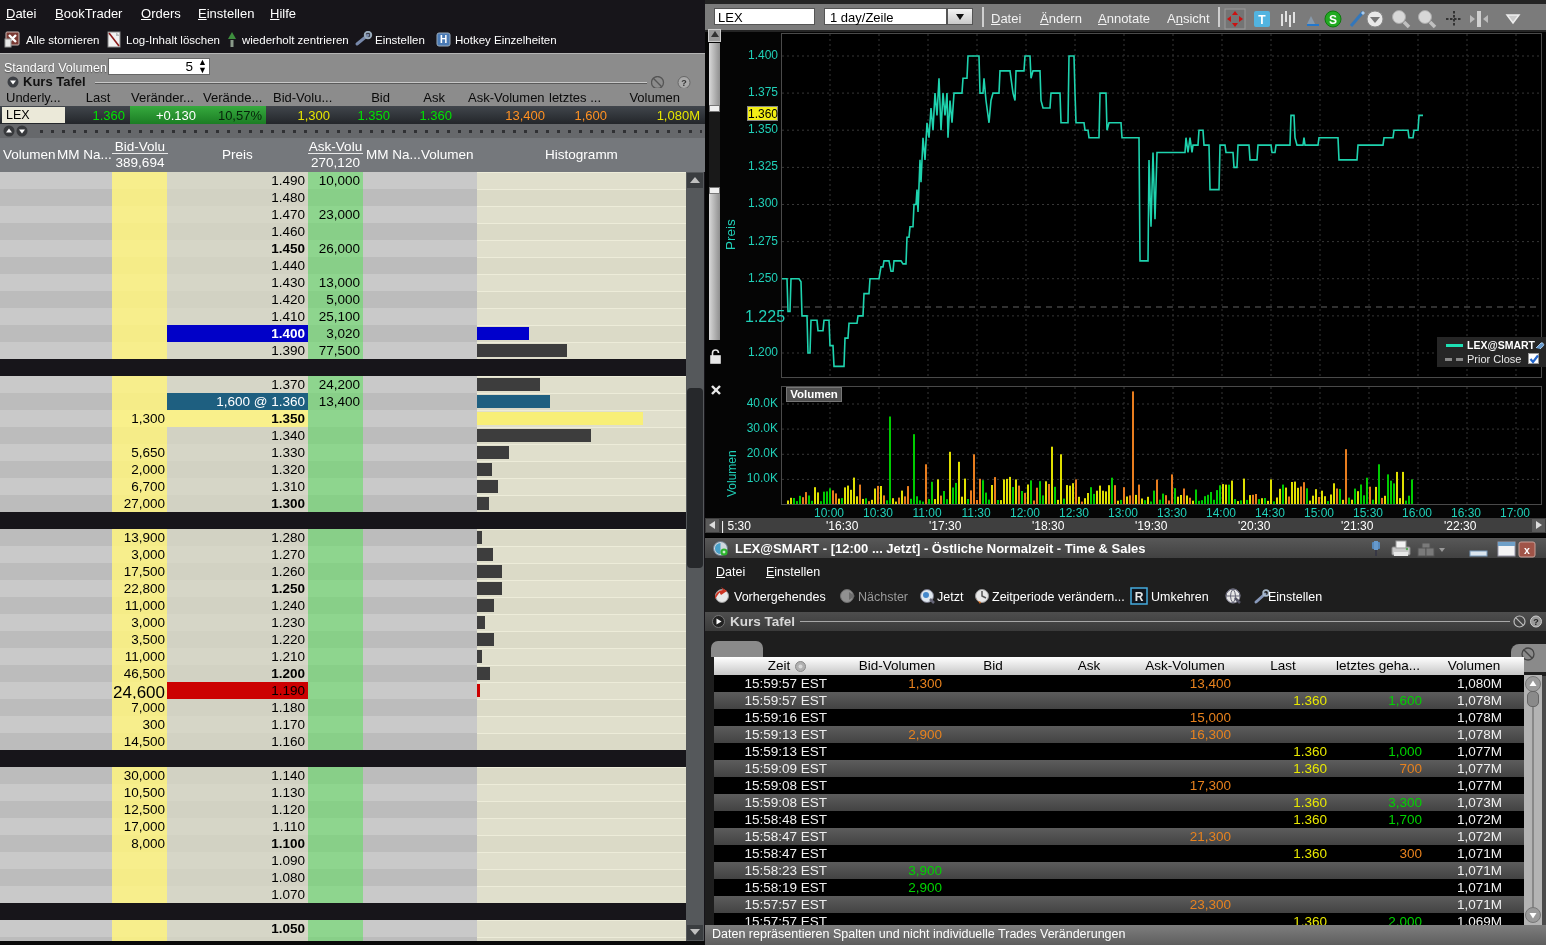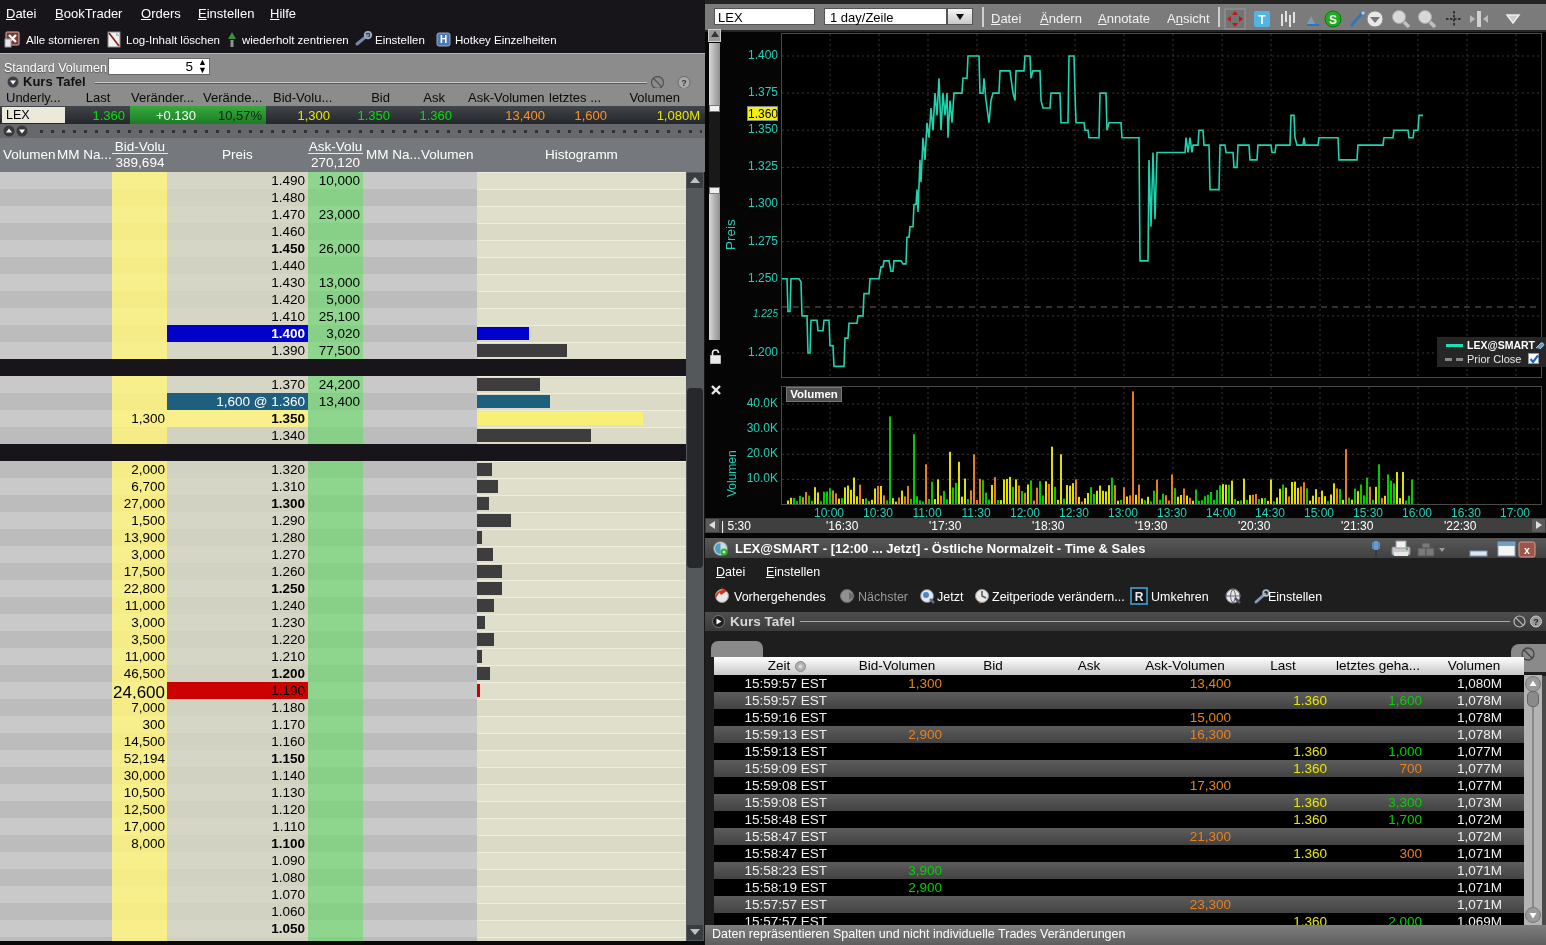--- a/index.html
+++ b/index.html
@@ -247,20 +247,31 @@
       <div class="ab" style="left:0;top:255px;width:686px;height:17px;">
         <div class="ab" style="left:0;top:0;width:112px;height:17px;background:#bcbcbc;"></div>
         <div class="ab" style="left:112px;top:0;width:55px;height:17px;background:#f5ec88;"></div>
         <div class="ab" style="left:167px;top:0;width:141px;height:17px;background:#d2d2c3;"></div>
         <div class="ab" style="left:308px;top:0;width:55px;height:17px;background:#88cf88;"></div>
         <div class="ab" style="left:363px;top:0;width:114px;height:17px;background:#bcbcbc;"></div>
         <div class="ab" style="left:477px;top:0;width:209px;height:17px;background:#dbdac7;border-top:1px solid #edecd9;"></div>
         <div class="ab r" style="left:170px;top:1px;width:135px;font-size:13.5px;font-weight:normal;color:#000;">1.340</div>
         <div class="ab" style="left:477px;top:2px;width:114px;height:13px;background:#3d3d3d;"></div>
       </div>
+      <div class="ab" style="left:0;top:272px;width:686px;height:17px;">
+        <div class="ab" style="left:0;top:0;width:112px;height:17px;background:#c9c9c9;"></div>
+        <div class="ab" style="left:112px;top:0;width:55px;height:17px;background:#f7ee8c;"></div>
+        <div class="ab" style="left:167px;top:0;width:141px;height:17px;background:#d6d6c7;"></div>
+        <div class="ab" style="left:308px;top:0;width:55px;height:17px;background:#8ed58e;"></div>
+        <div class="ab" style="left:363px;top:0;width:114px;height:17px;background:#c9c9c9;"></div>
+        <div class="ab" style="left:477px;top:0;width:209px;height:17px;background:#e0dfcc;border-top:1px solid #edecd9;"></div>
+        <div class="ab r" style="left:100px;top:1px;width:65px;font-size:13.5px;color:#000;">5,650</div>
+        <div class="ab r" style="left:170px;top:1px;width:135px;font-size:13.5px;font-weight:normal;color:#000;">1.330</div>
+        <div class="ab" style="left:477px;top:2px;width:32px;height:13px;background:#3d3d3d;"></div>
+      </div>
       <div class="ab" style="left:0;top:289px;width:686px;height:17px;">
         <div class="ab" style="left:0;top:0;width:112px;height:17px;background:#bcbcbc;"></div>
         <div class="ab" style="left:112px;top:0;width:55px;height:17px;background:#f5ec88;"></div>
         <div class="ab" style="left:167px;top:0;width:141px;height:17px;background:#d2d2c3;"></div>
         <div class="ab" style="left:308px;top:0;width:55px;height:17px;background:#88cf88;"></div>
         <div class="ab" style="left:363px;top:0;width:114px;height:17px;background:#bcbcbc;"></div>
         <div class="ab" style="left:477px;top:0;width:209px;height:17px;background:#dbdac7;border-top:1px solid #edecd9;"></div>
         <div class="ab r" style="left:100px;top:1px;width:65px;font-size:13.5px;color:#000;">2,000</div>
         <div class="ab r" style="left:170px;top:1px;width:135px;font-size:13.5px;font-weight:normal;color:#000;">1.320</div>
         <div class="ab" style="left:477px;top:2px;width:15px;height:13px;background:#3d3d3d;"></div>
@@ -279,31 +290,20 @@
       <div class="ab" style="left:0;top:323px;width:686px;height:17px;">
         <div class="ab" style="left:0;top:0;width:112px;height:17px;background:#bcbcbc;"></div>
         <div class="ab" style="left:112px;top:0;width:55px;height:17px;background:#f5ec88;"></div>
         <div class="ab" style="left:167px;top:0;width:141px;height:17px;background:#d2d2c3;"></div>
         <div class="ab" style="left:308px;top:0;width:55px;height:17px;background:#88cf88;"></div>
         <div class="ab" style="left:363px;top:0;width:114px;height:17px;background:#bcbcbc;"></div>
         <div class="ab" style="left:477px;top:0;width:209px;height:17px;background:#dbdac7;border-top:1px solid #edecd9;"></div>
         <div class="ab r" style="left:100px;top:1px;width:65px;font-size:13.5px;color:#000;">27,000</div>
         <div class="ab r" style="left:170px;top:1px;width:135px;font-size:13.5px;font-weight:bold;color:#000;">1.300</div>
         <div class="ab" style="left:477px;top:2px;width:12px;height:13px;background:#3d3d3d;"></div>
-      </div>
-      <div class="ab" style="left:0;top:340px;width:686px;height:17px;">
-        <div class="ab" style="left:0;top:0;width:112px;height:17px;background:#c9c9c9;"></div>
-        <div class="ab" style="left:112px;top:0;width:55px;height:17px;background:#f7ee8c;"></div>
-        <div class="ab" style="left:167px;top:0;width:141px;height:17px;background:#d6d6c7;"></div>
-        <div class="ab" style="left:308px;top:0;width:55px;height:17px;background:#8ed58e;"></div>
-        <div class="ab" style="left:363px;top:0;width:114px;height:17px;background:#c9c9c9;"></div>
-        <div class="ab" style="left:477px;top:0;width:209px;height:17px;background:#e0dfcc;border-top:1px solid #edecd9;"></div>
-        <div class="ab r" style="left:100px;top:1px;width:65px;font-size:13.5px;color:#000;">1,500</div>
-        <div class="ab r" style="left:170px;top:1px;width:135px;font-size:13.5px;font-weight:normal;color:#000;">1.290</div>
-        <div class="ab" style="left:477px;top:2px;width:34px;height:13px;background:#3d3d3d;"></div>
       </div>
       <div class="ab" style="left:0;top:357px;width:686px;height:17px;">
         <div class="ab" style="left:0;top:0;width:112px;height:17px;background:#bcbcbc;"></div>
         <div class="ab" style="left:112px;top:0;width:55px;height:17px;background:#f5ec88;"></div>
         <div class="ab" style="left:167px;top:0;width:141px;height:17px;background:#d2d2c3;"></div>
         <div class="ab" style="left:308px;top:0;width:55px;height:17px;background:#88cf88;"></div>
         <div class="ab" style="left:363px;top:0;width:114px;height:17px;background:#bcbcbc;"></div>
         <div class="ab" style="left:477px;top:0;width:209px;height:17px;background:#dbdac7;border-top:1px solid #edecd9;"></div>
         <div class="ab r" style="left:100px;top:1px;width:65px;font-size:13.5px;color:#000;">13,900</div>
         <div class="ab r" style="left:170px;top:1px;width:135px;font-size:13.5px;font-weight:normal;color:#000;">1.280</div>
@@ -432,30 +432,20 @@
       <div class="ab" style="left:0;top:561px;width:686px;height:17px;">
         <div class="ab" style="left:0;top:0;width:112px;height:17px;background:#bcbcbc;"></div>
         <div class="ab" style="left:112px;top:0;width:55px;height:17px;background:#f5ec88;"></div>
         <div class="ab" style="left:167px;top:0;width:141px;height:17px;background:#d2d2c3;"></div>
         <div class="ab" style="left:308px;top:0;width:55px;height:17px;background:#88cf88;"></div>
         <div class="ab" style="left:363px;top:0;width:114px;height:17px;background:#bcbcbc;"></div>
         <div class="ab" style="left:477px;top:0;width:209px;height:17px;background:#dbdac7;border-top:1px solid #edecd9;"></div>
         <div class="ab r" style="left:100px;top:1px;width:65px;font-size:13.5px;color:#000;">14,500</div>
         <div class="ab r" style="left:170px;top:1px;width:135px;font-size:13.5px;font-weight:normal;color:#000;">1.160</div>
       </div>
-      <div class="ab" style="left:0;top:578px;width:686px;height:17px;">
-        <div class="ab" style="left:0;top:0;width:112px;height:17px;background:#c9c9c9;"></div>
-        <div class="ab" style="left:112px;top:0;width:55px;height:17px;background:#f7ee8c;"></div>
-        <div class="ab" style="left:167px;top:0;width:141px;height:17px;background:#d6d6c7;"></div>
-        <div class="ab" style="left:308px;top:0;width:55px;height:17px;background:#8ed58e;"></div>
-        <div class="ab" style="left:363px;top:0;width:114px;height:17px;background:#c9c9c9;"></div>
-        <div class="ab" style="left:477px;top:0;width:209px;height:17px;background:#e0dfcc;border-top:1px solid #edecd9;"></div>
-        <div class="ab r" style="left:100px;top:1px;width:65px;font-size:13.5px;color:#000;">52,194</div>
-        <div class="ab r" style="left:170px;top:1px;width:135px;font-size:13.5px;font-weight:bold;color:#000;">1.150</div>
-      </div>
       <div class="ab" style="left:0;top:595px;width:686px;height:17px;">
         <div class="ab" style="left:0;top:0;width:112px;height:17px;background:#bcbcbc;"></div>
         <div class="ab" style="left:112px;top:0;width:55px;height:17px;background:#f5ec88;"></div>
         <div class="ab" style="left:167px;top:0;width:141px;height:17px;background:#d2d2c3;"></div>
         <div class="ab" style="left:308px;top:0;width:55px;height:17px;background:#88cf88;"></div>
         <div class="ab" style="left:363px;top:0;width:114px;height:17px;background:#bcbcbc;"></div>
         <div class="ab" style="left:477px;top:0;width:209px;height:17px;background:#dbdac7;border-top:1px solid #edecd9;"></div>
         <div class="ab r" style="left:100px;top:1px;width:65px;font-size:13.5px;color:#000;">30,000</div>
         <div class="ab r" style="left:170px;top:1px;width:135px;font-size:13.5px;font-weight:normal;color:#000;">1.140</div>
       </div>
@@ -518,29 +508,20 @@
         <div class="ab r" style="left:170px;top:1px;width:135px;font-size:13.5px;font-weight:normal;color:#000;">1.080</div>
       </div>
       <div class="ab" style="left:0;top:714px;width:686px;height:17px;">
         <div class="ab" style="left:0;top:0;width:112px;height:17px;background:#c9c9c9;"></div>
         <div class="ab" style="left:112px;top:0;width:55px;height:17px;background:#f7ee8c;"></div>
         <div class="ab" style="left:167px;top:0;width:141px;height:17px;background:#d6d6c7;"></div>
         <div class="ab" style="left:308px;top:0;width:55px;height:17px;background:#8ed58e;"></div>
         <div class="ab" style="left:363px;top:0;width:114px;height:17px;background:#c9c9c9;"></div>
         <div class="ab" style="left:477px;top:0;width:209px;height:17px;background:#e0dfcc;border-top:1px solid #edecd9;"></div>
         <div class="ab r" style="left:170px;top:1px;width:135px;font-size:13.5px;font-weight:normal;color:#000;">1.070</div>
-      </div>
-      <div class="ab" style="left:0;top:731px;width:686px;height:17px;">
-        <div class="ab" style="left:0;top:0;width:112px;height:17px;background:#bcbcbc;"></div>
-        <div class="ab" style="left:112px;top:0;width:55px;height:17px;background:#f5ec88;"></div>
-        <div class="ab" style="left:167px;top:0;width:141px;height:17px;background:#d2d2c3;"></div>
-        <div class="ab" style="left:308px;top:0;width:55px;height:17px;background:#88cf88;"></div>
-        <div class="ab" style="left:363px;top:0;width:114px;height:17px;background:#bcbcbc;"></div>
-        <div class="ab" style="left:477px;top:0;width:209px;height:17px;background:#dbdac7;border-top:1px solid #edecd9;"></div>
-        <div class="ab r" style="left:170px;top:1px;width:135px;font-size:13.5px;font-weight:normal;color:#000;">1.060</div>
       </div>
       <div class="ab" style="left:0;top:748px;width:686px;height:17px;">
         <div class="ab" style="left:0;top:0;width:112px;height:17px;background:#c9c9c9;"></div>
         <div class="ab" style="left:112px;top:0;width:55px;height:17px;background:#f7ee8c;"></div>
         <div class="ab" style="left:167px;top:0;width:141px;height:17px;background:#d6d6c7;"></div>
         <div class="ab" style="left:308px;top:0;width:55px;height:17px;background:#8ed58e;"></div>
         <div class="ab" style="left:363px;top:0;width:114px;height:17px;background:#c9c9c9;"></div>
         <div class="ab" style="left:477px;top:0;width:209px;height:17px;background:#e0dfcc;border-top:1px solid #edecd9;"></div>
         <div class="ab r" style="left:170px;top:1px;width:135px;font-size:13.5px;font-weight:bold;color:#000;">1.050</div>
       </div>
@@ -669,21 +650,21 @@
       <line x1="0" y1="273.0" x2="761" y2="273.0" stroke="#636363" stroke-width="1.2" stroke-dasharray="6 5"></line>
       <polyline points="0,244.7 5,244.7 6,277.4 8,277.4 9,244.7 17,244.7 19,247.7 20,281.9 25,281.9 26,319.0 28,319.0 29,286.3 35,286.3 36,296.7 41,296.7 42,286.3 47,286.3 48,311.6 51,311.6 52,332.4 62,332.4 63,304.1 66,304.1 67,289.3 75,289.3 76,281.9 81,281.9 82,259.6 87,259.6 88,244.7 97,244.7 99,232.9 101,232.9 102,226.9 107,226.9 109,237.3 111,237.3 112,226.9 119,226.9 121,229.9 124,229.9 125,203.2 127,203.2 128,192.8 131,192.8 132,170.5 134,170.5 135,155.6 136,177.9 138,125.9 139,148.2 141,103.7 143,125.9 145,88.8 147,103.7 149,74.0 151,96.2 153,59.1 155,81.4 157,44.3 159,96.2 161,59.1 163,81.4 165,59.1 166,103.7 168,66.5 170,88.8 172,59.1 180,59.1 181,44.3 185,44.3 186,22.0 197,22.0 198,59.1 201,59.1 202,44.3 204,66.5 207,88.8 209,66.5 211,59.1 217,59.1 218,36.9 228,36.9 229,44.3 231,59.1 233,66.5 234,36.9 242,36.9 243,22.0 248,22.0 249,44.3 251,36.9 258,36.9 259,66.5 261,74.0 268,74.0 269,59.1 278,59.1 279,88.8 286,88.8 287,22.0 292,22.0 293,59.1 294,88.8 302,88.8 303,96.2 306,96.2 307,103.7 317,103.7 318,59.1 324,59.1 325,96.2 327,88.8 339,88.8 340,103.7 357,103.7 358,226.9 366,226.9 367,125.9 369,192.8 371,118.5 373,185.3 375,118.5 403,118.5 404,103.7 406,118.5 408,103.7 410,118.5 411,111.1 416,111.1 417,96.2 421,96.2 422,111.1 427,111.1 428,155.6 437,155.6 438,111.1 443,111.1 444,118.5 451,118.5 452,133.4 455,133.4 456,111.1 467,111.1 468,125.9 475,125.9 476,111.1 489,111.1 490,118.5 493,118.5 494,111.1 508,111.1 509,81.4 512,81.4 513,103.7 515,111.1 521,111.1 522,103.7 523,111.1 536,111.1 537,103.7 556,103.7 557,125.9 575,125.9 576,111.1 601,111.1 602,103.7 611,103.7 612,96.2 626,96.2 627,103.7 631,103.7 632,96.2 636,96.2 637,81.4 641,81.4" fill="none" stroke="#1ed3ae" stroke-width="1.6"></polyline>
     </svg>
     <div class="ab r" style="left:40px;top:48px;width:33px;font-size:12px;color:#20d0b8;">1.400</div>
     <div class="ab r" style="left:40px;top:85px;width:33px;font-size:12px;color:#20d0b8;">1.375</div>
     <div class="ab r" style="left:40px;top:122px;width:33px;font-size:12px;color:#20d0b8;">1.350</div>
     <div class="ab r" style="left:40px;top:159px;width:33px;font-size:12px;color:#20d0b8;">1.325</div>
     <div class="ab r" style="left:40px;top:196px;width:33px;font-size:12px;color:#20d0b8;">1.300</div>
     <div class="ab r" style="left:40px;top:234px;width:33px;font-size:12px;color:#20d0b8;">1.275</div>
     <div class="ab r" style="left:40px;top:271px;width:33px;font-size:12px;color:#20d0b8;">1.250</div>
-    <div class="ab r" style="left:40px;top:308px;width:33px;font-size:10px;color:#20d0b8;font-style:italic;">1.225</div>
+    <div class="ab r" style="left:40px;top:308px;width:33px;font-size:16px;color:#20d0b8;">1.225</div>
     <div class="ab r" style="left:40px;top:345px;width:33px;font-size:12px;color:#20d0b8;">1.200</div>
     <div class="ab" style="left:42px;top:106px;width:31px;height:15px;background:#f3ef16;color:#000;font-size:12px;text-align:center;border:1px solid #888;">1.360</div>
     <div class="ab" style="left:732px;top:337px;width:114px;height:30px;background:#262626;font-size:11px;">
       <div class="ab" style="left:9px;top:7px;width:17px;height:3px;background:#1ee0b4;"></div>
       <div class="ab" style="left:30px;top:2px;color:#fff;font-weight:bold;font-size:10.5px;">LEX@SMART</div>
       <svg class="ab" style="left:97px;top:2px" width="11" height="11">
         <path d="M2 9 L7 4 a2 2 0 0 1 2.6 2.6 L6 10" fill="#6699cc" stroke="#aaccee"></path>
       </svg>
       <div class="ab" style="left:8px;top:21px;width:7px;height:3px;background:#888;"></div>
       <div class="ab" style="left:19px;top:21px;width:7px;height:3px;background:#888;"></div>

